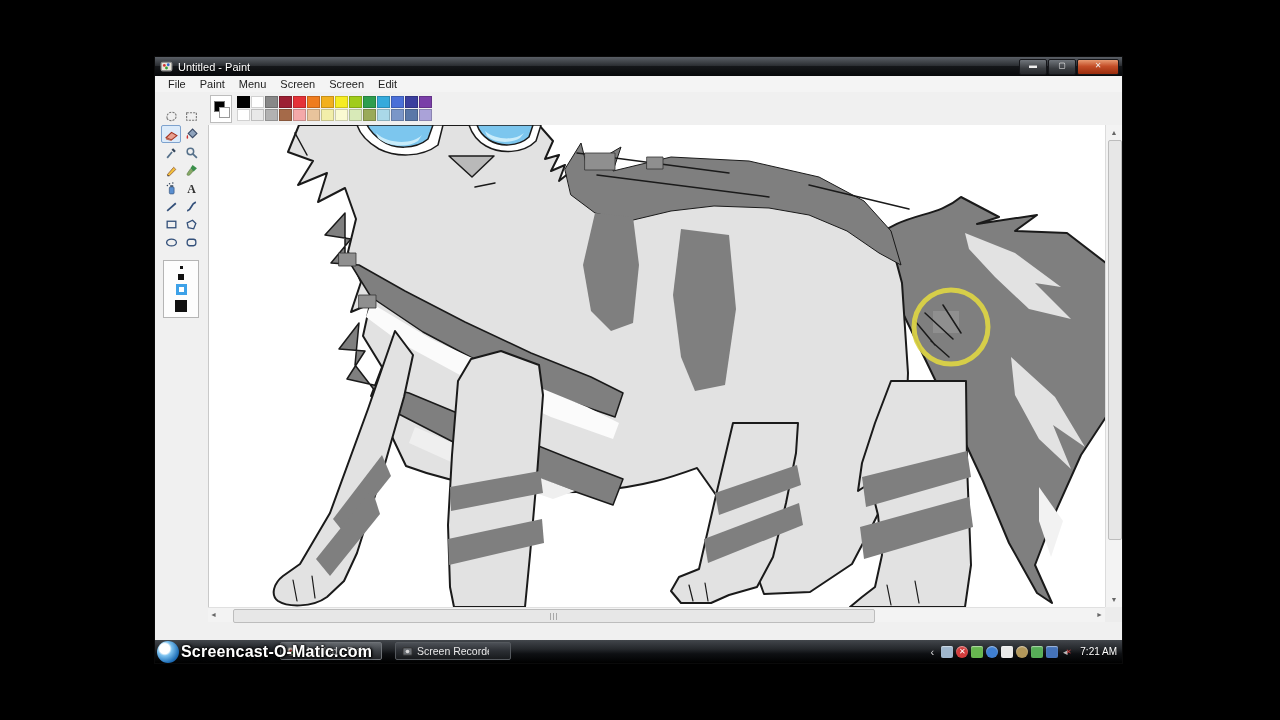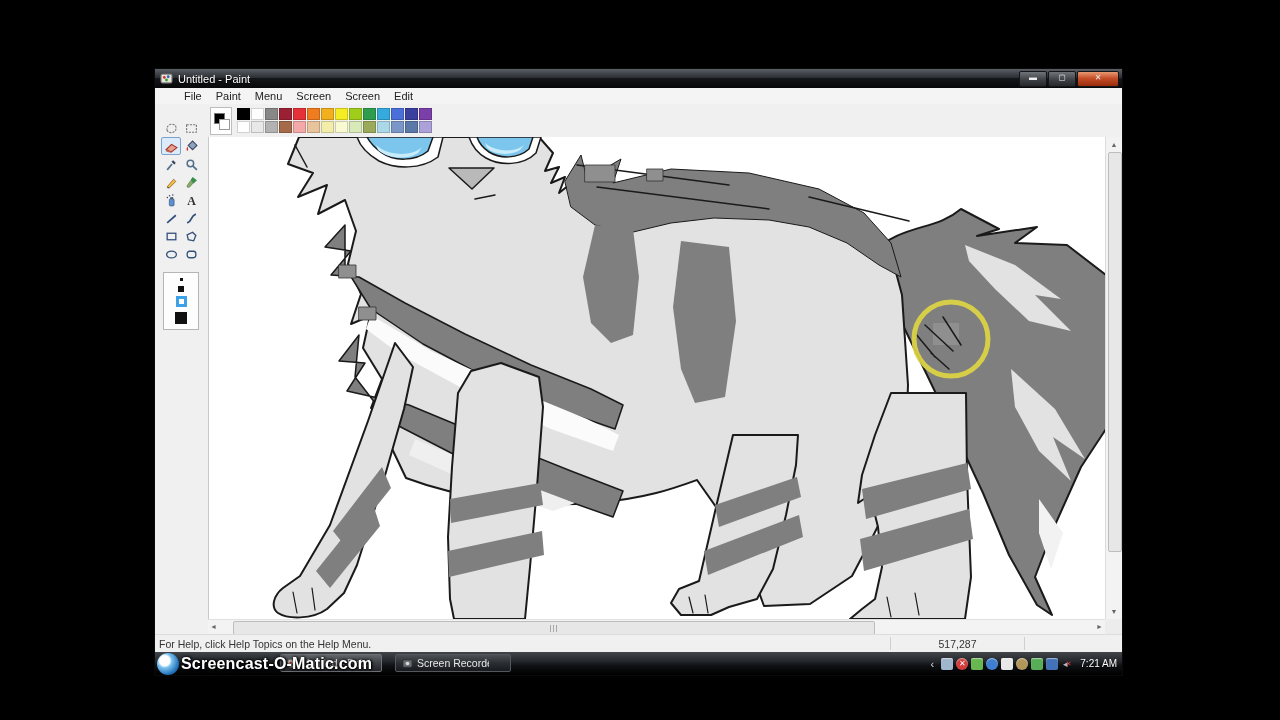--- a/index.html
+++ b/index.html
@@ -1,32 +1,32 @@
 <!DOCTYPE html>
 <html><head>
 <meta charset="utf-8">
 <style>
   html,body{margin:0;padding:0;}
   body{width:1280px;height:720px;background:#000;position:relative;overflow:hidden;
        font-family:"Liberation Sans",sans-serif;-webkit-font-smoothing:antialiased;}
-  .window{position:absolute;left:155px;top:57px;width:967px;height:606px;background:#f0f0f0;box-shadow:0 0 0 1px #0a0a0a;margin-top:12px;}
+  .window{position:absolute;left:155px;top:57px;width:967px;height:606px;background:#f0f0f0;box-shadow:0 0 0 1px #0a0a0a;}
 
   
   .titlebar{height:19px;background:linear-gradient(#5a5f66,#2c2f33 45%,#141619 50%,#07080a);
             display:flex;align-items:center;color:#fff;font-size:11px;}
   .title-icon{width:13px;height:13px;margin:0 5px 0 5px;flex:0 0 auto;}
   .title-text{white-space:nowrap;text-shadow:0 1px 1px #000;}
   .win-btns{margin-left:auto;display:flex;margin-right:3px;}
   .win-btn{width:26px;height:14px;margin-left:1px;background:linear-gradient(#70757b,#3a3d41 60%,#26282c);
            border:1px solid #15161a;border-radius:2px;color:#eee;font-size:8px;line-height:12px;text-align:center;}
   .win-btn.close{width:40px;background:linear-gradient(#e89a72,#c44e28 45%,#992c0c);}
 
   
   .menubar{height:16px;background:#f4f4f4;border-bottom:1px solid #e2e2e2;font-size:11px;color:#222;
-           display:flex;align-items:center;padding-left:22px;}
+           display:flex;align-items:center;padding-left:6px;}
   .menu-item{padding:0 7px;}
 
   
   .toolbar{position:absolute;left:53px;top:35px;right:0;height:33px;background:#f0f0f0;
            border-bottom:1px solid #dadada;display:flex;align-items:center;}
   .color-well{width:20px;height:26px;background:#fff;border:1px solid #bdbdbd;margin-left:2px;position:relative;flex:0 0 auto;}
   .fg-swatch{position:absolute;left:3px;top:5px;width:9px;height:9px;border:1px solid #777;}
   .bg-swatch{position:absolute;left:8px;top:11px;width:9px;height:9px;border:1px solid #999;}
   .palette{display:grid;grid-template-columns:repeat(14,13px);grid-auto-rows:12px;gap:1px;margin-left:5px;}
   .pcell{box-sizing:border-box;border:1px solid rgba(0,0,0,.18);}
@@ -317,27 +317,20 @@
   </div>
   <div class="hscroll">
     <div class="sarrow" style="left:2px;top:0;">◄</div>
     <div class="hthumb">
         <div class="grip"></div>
       </div>
     <div class="sarrow" style="right:2px;top:0;">►</div>
   </div>
   <div class="corner"></div>
 
-  <div class="statusbar">
-    <div class="sb-help">For Help, click Help Topics on the Help Menu.</div>
-    <div class="sb-sep"></div>
-    <div class="sb-coords">517,287</div>
-    <div class="sb-sep"></div>
-    <div class="sb-empty"></div>
-  </div>
 
   <div class="taskbar">
     <div class="wm-logo"></div>
     <div class="watermark">Screencast-O-Matic.com</div>
 
     <div class="task active" style="left:125px;width:102px;">
       <svg width="11" height="11" viewBox="0 0 12 12">
         <rect x="1" y="2" width="10" height="8" rx="1.5" fill="#e9e4d8" stroke="#777"></rect>
         <circle cx="4" cy="5" r="1.3" fill="#d23333"></circle>
           <circle cx="7.6" cy="4.4" r="1.3" fill="#3366cc"></circle>

